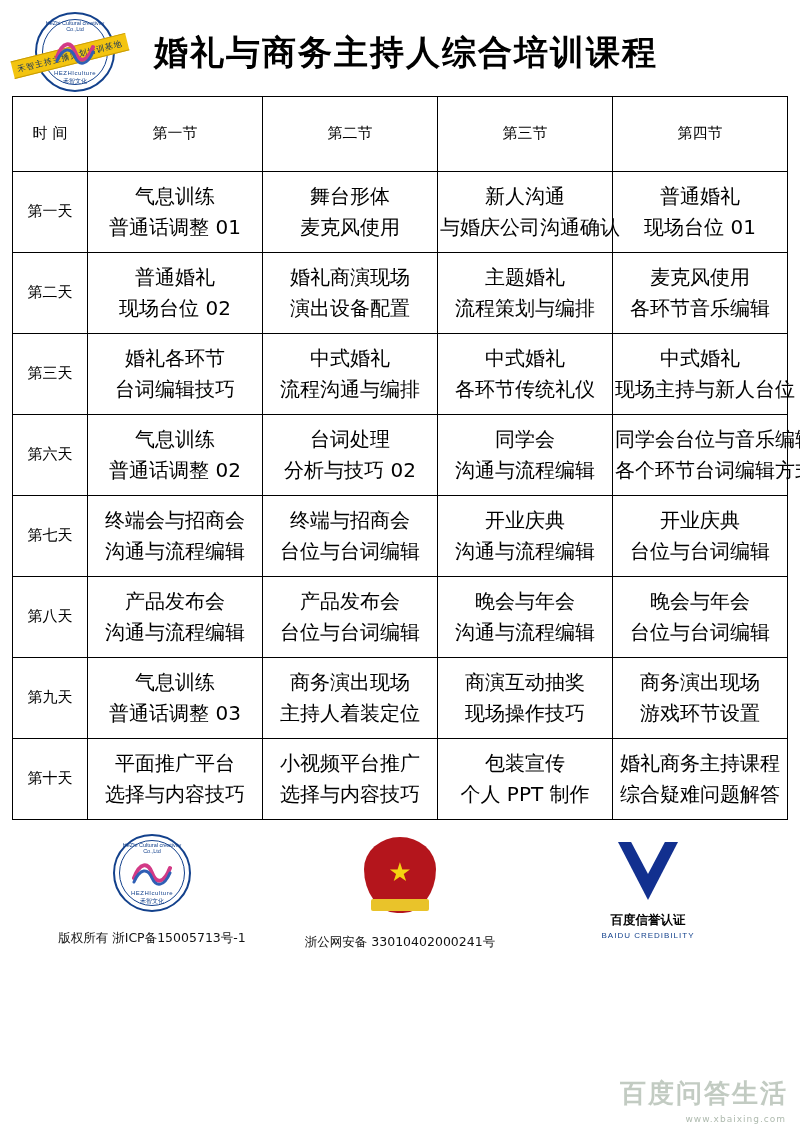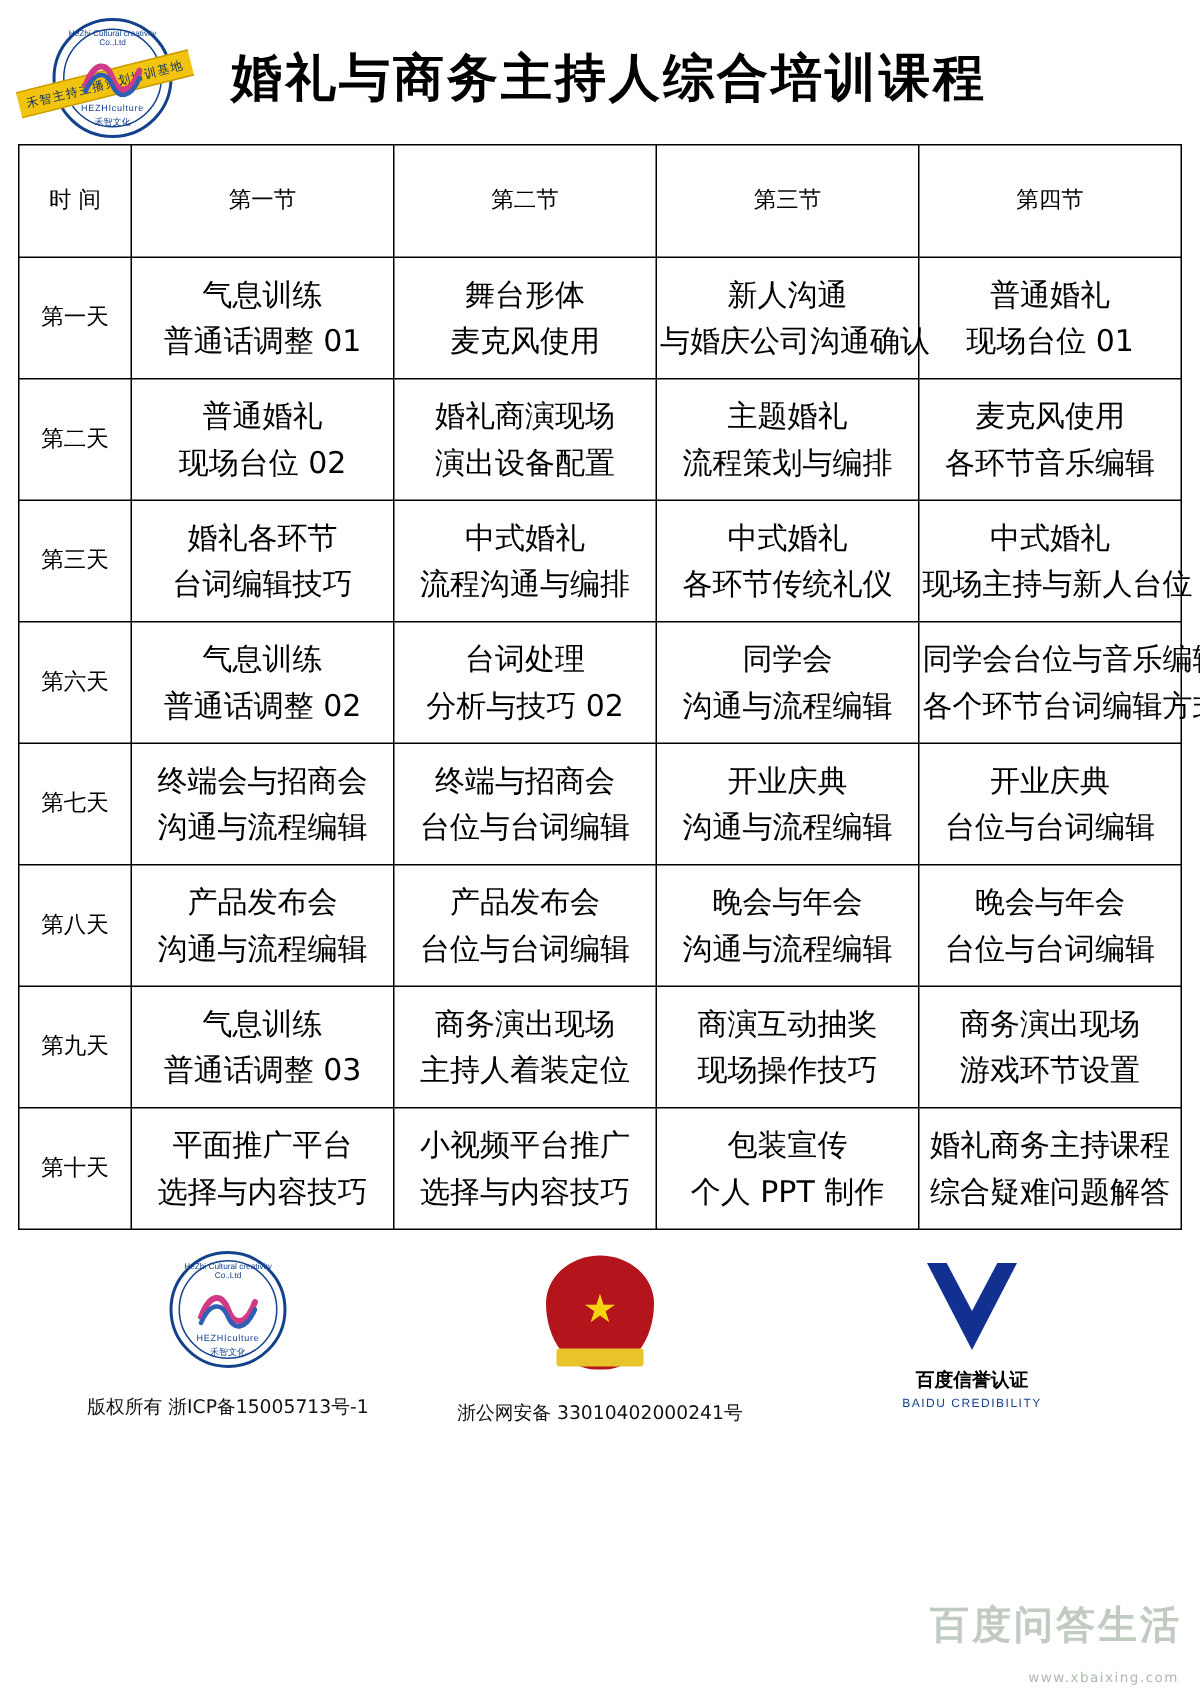--- a/index.html
+++ b/index.html
@@ -278,21 +278,21 @@
   .baidu-tag {
     font-size: 8px;
     letter-spacing: 1px;
     color: #13418c;
     margin-top: 2px;
   }
 
   .watermark {
     position: absolute;
     right: 12px;
-    bottom: 26px;
+    bottom: 16px;
     font-family: "DejaVu Sans", sans-serif;
     font-size: 26px;
     color: rgba(120,140,120,0.45);
     font-weight: bold;
     letter-spacing: 2px;
     pointer-events: none;
   }
   .watermark-sub {
     position: absolute;
     right: 14px;

